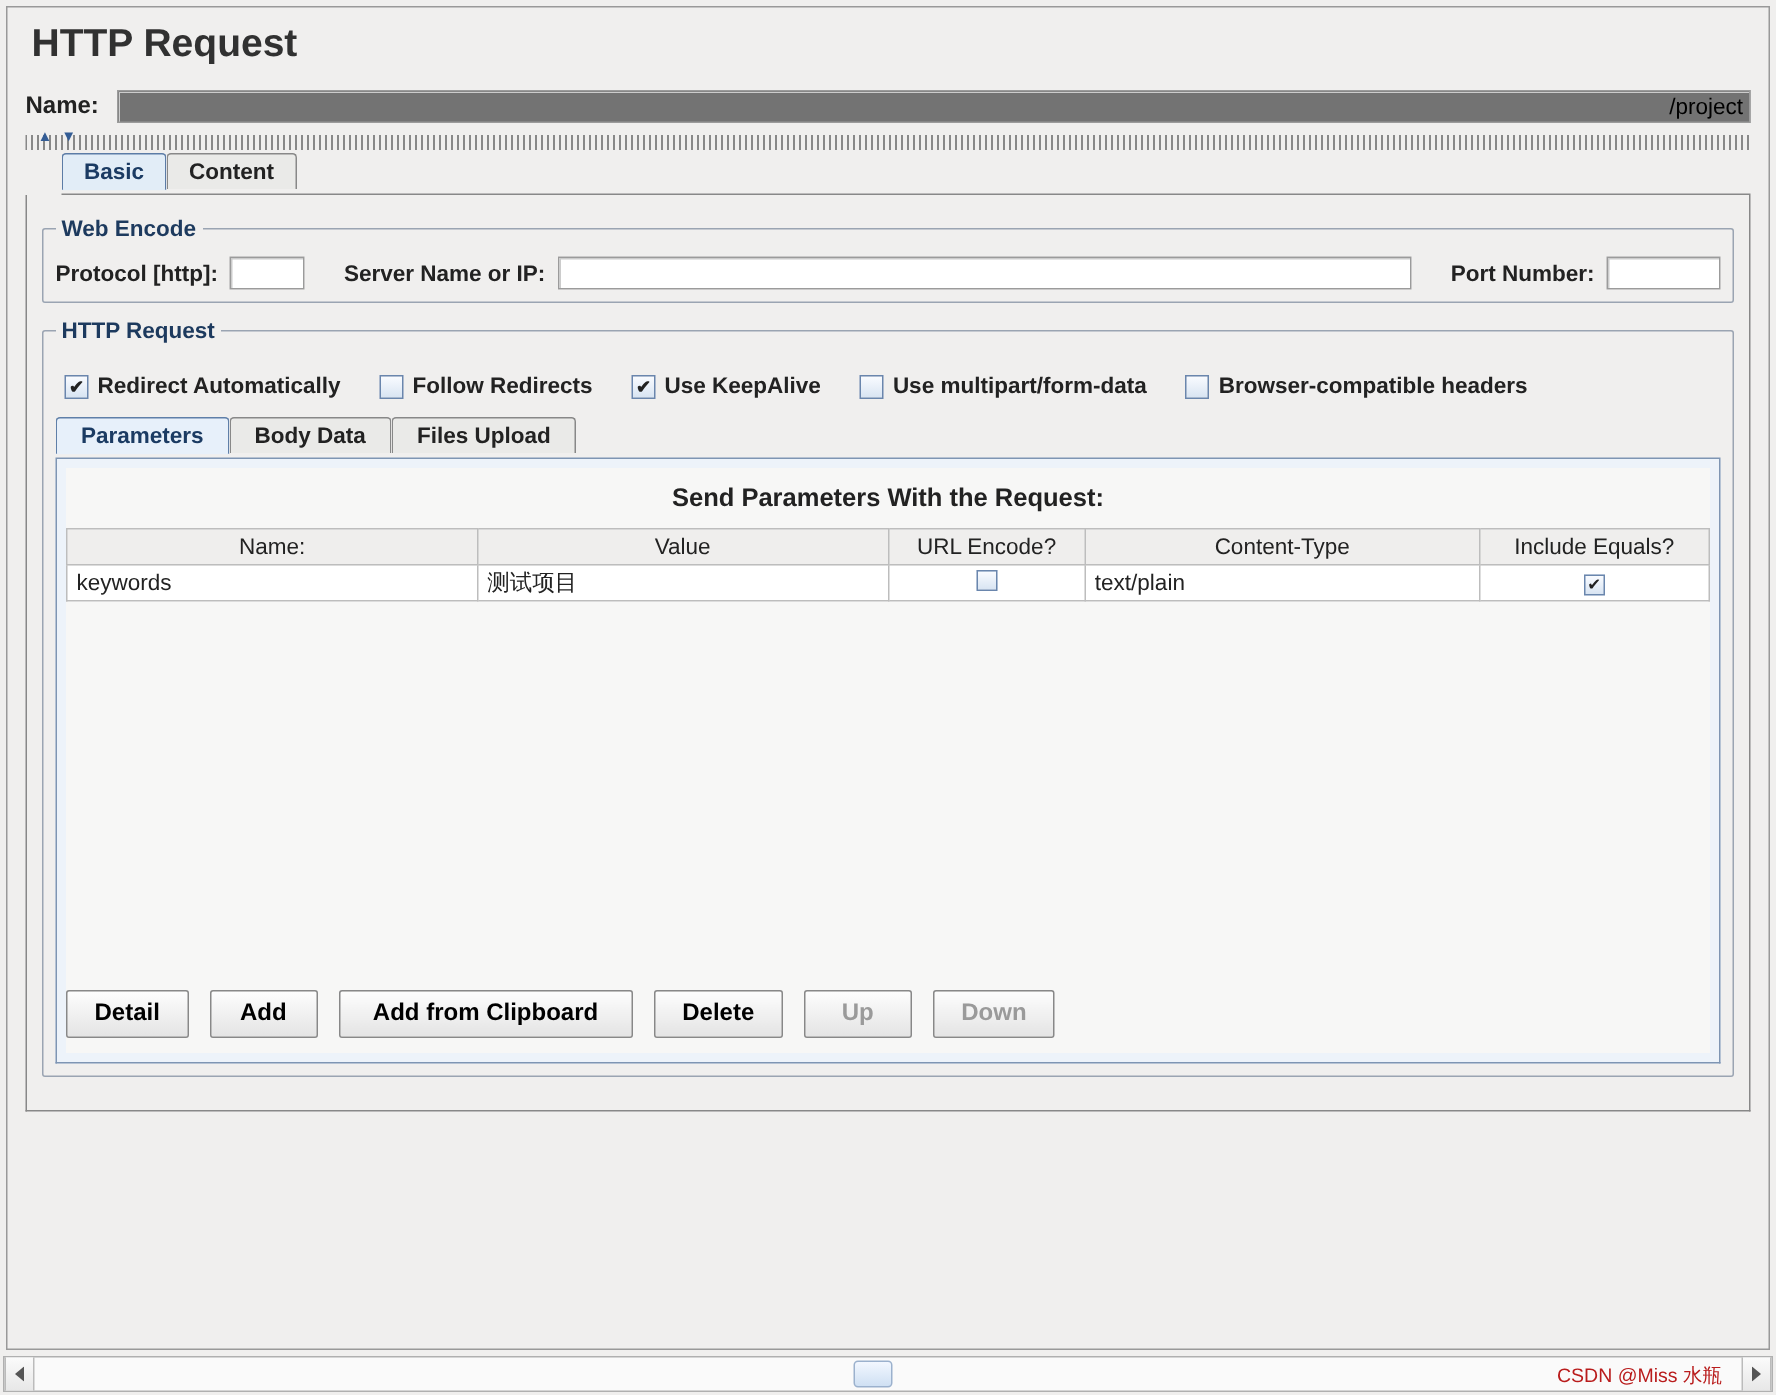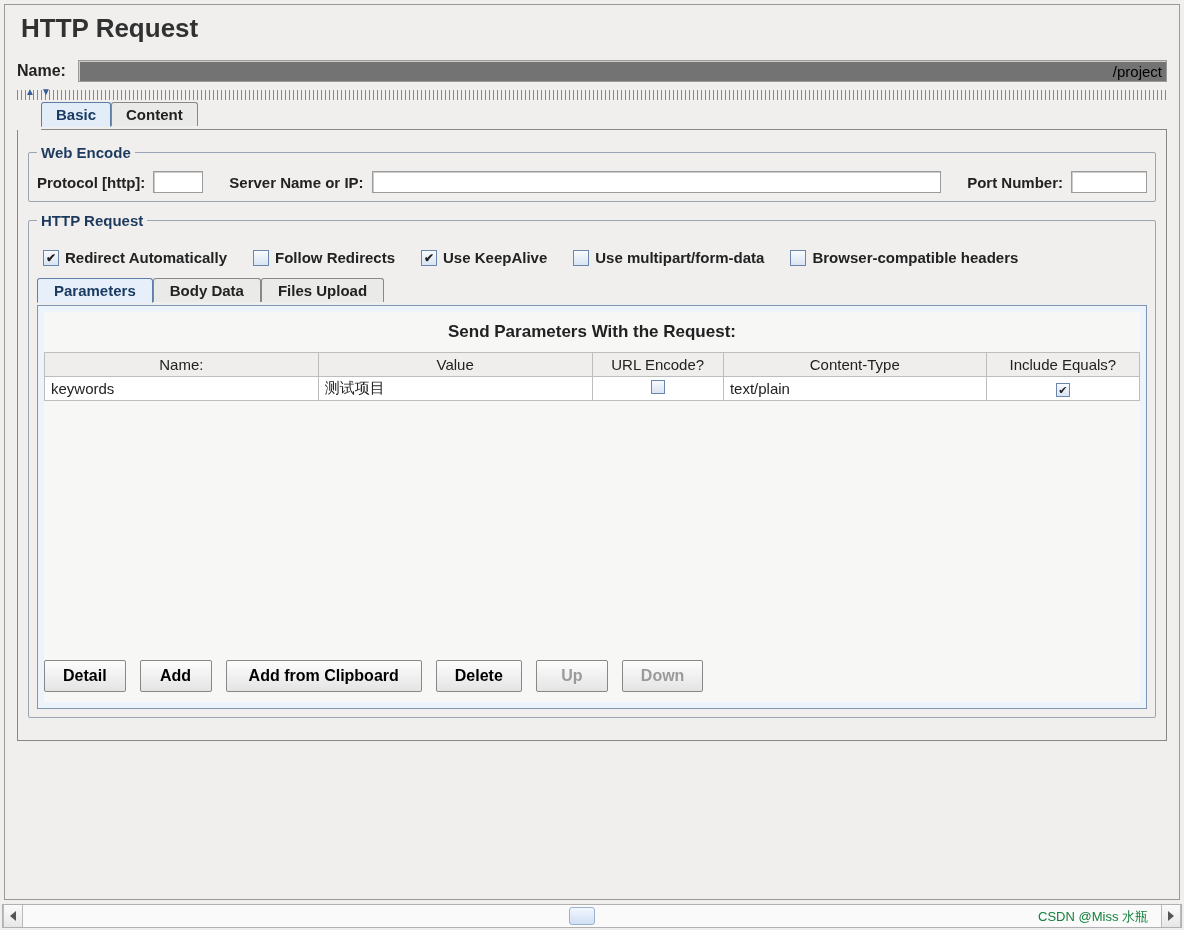--- a/index.html
+++ b/index.html
@@ -47,21 +47,21 @@
 
   .btnrow{display:flex;justify-content:flex-start;gap:14px;padding:16px 0 10px 0;}
   .btn{min-width:72px;padding:6px 18px;font-weight:700;font-size:16px;border:1px solid #888;background:linear-gradient(#fdfdfd,#e4e4e4);cursor:pointer;border-radius:2px;}
   .btn.wide{padding:6px 22px;}
   .btn.disabled{color:#9a9a9a;cursor:default;}
 
   .hscroll{position:absolute;left:2px;right:2px;bottom:2px;height:24px;border:1px solid #b0b0b0;background:#fafafa;display:flex;align-items:center;}
   .hscroll .arrow{width:20px;height:100%;display:flex;align-items:center;justify-content:center;border-right:1px solid #bbb;border-left:1px solid #bbb;background:linear-gradient(#fbfbfb,#e7e7e7);cursor:pointer;}
   .hscroll .track{flex:1;height:100%;position:relative;}
   .hscroll .handle{position:absolute;left:48%;top:2px;bottom:2px;width:26px;border:1px solid #9bb1cd;border-radius:3px;background:linear-gradient(#f2f7ff,#cfe0f3);}
-  .watermark{position:absolute;right:36px;bottom:4px;color:#15803d;font-size:13px;pointer-events:none;}
+  .watermark{position:absolute;right:36px;bottom:4px;color:#b91c1c;font-size:13px;pointer-events:none;}
 </style>
 </head>
 <body>
 
 <div class="panel">
   <div class="title">HTTP Request</div>
 
   <div class="row">
     <label>Name:</label>
     <input class="textin" value="/project" style="">

